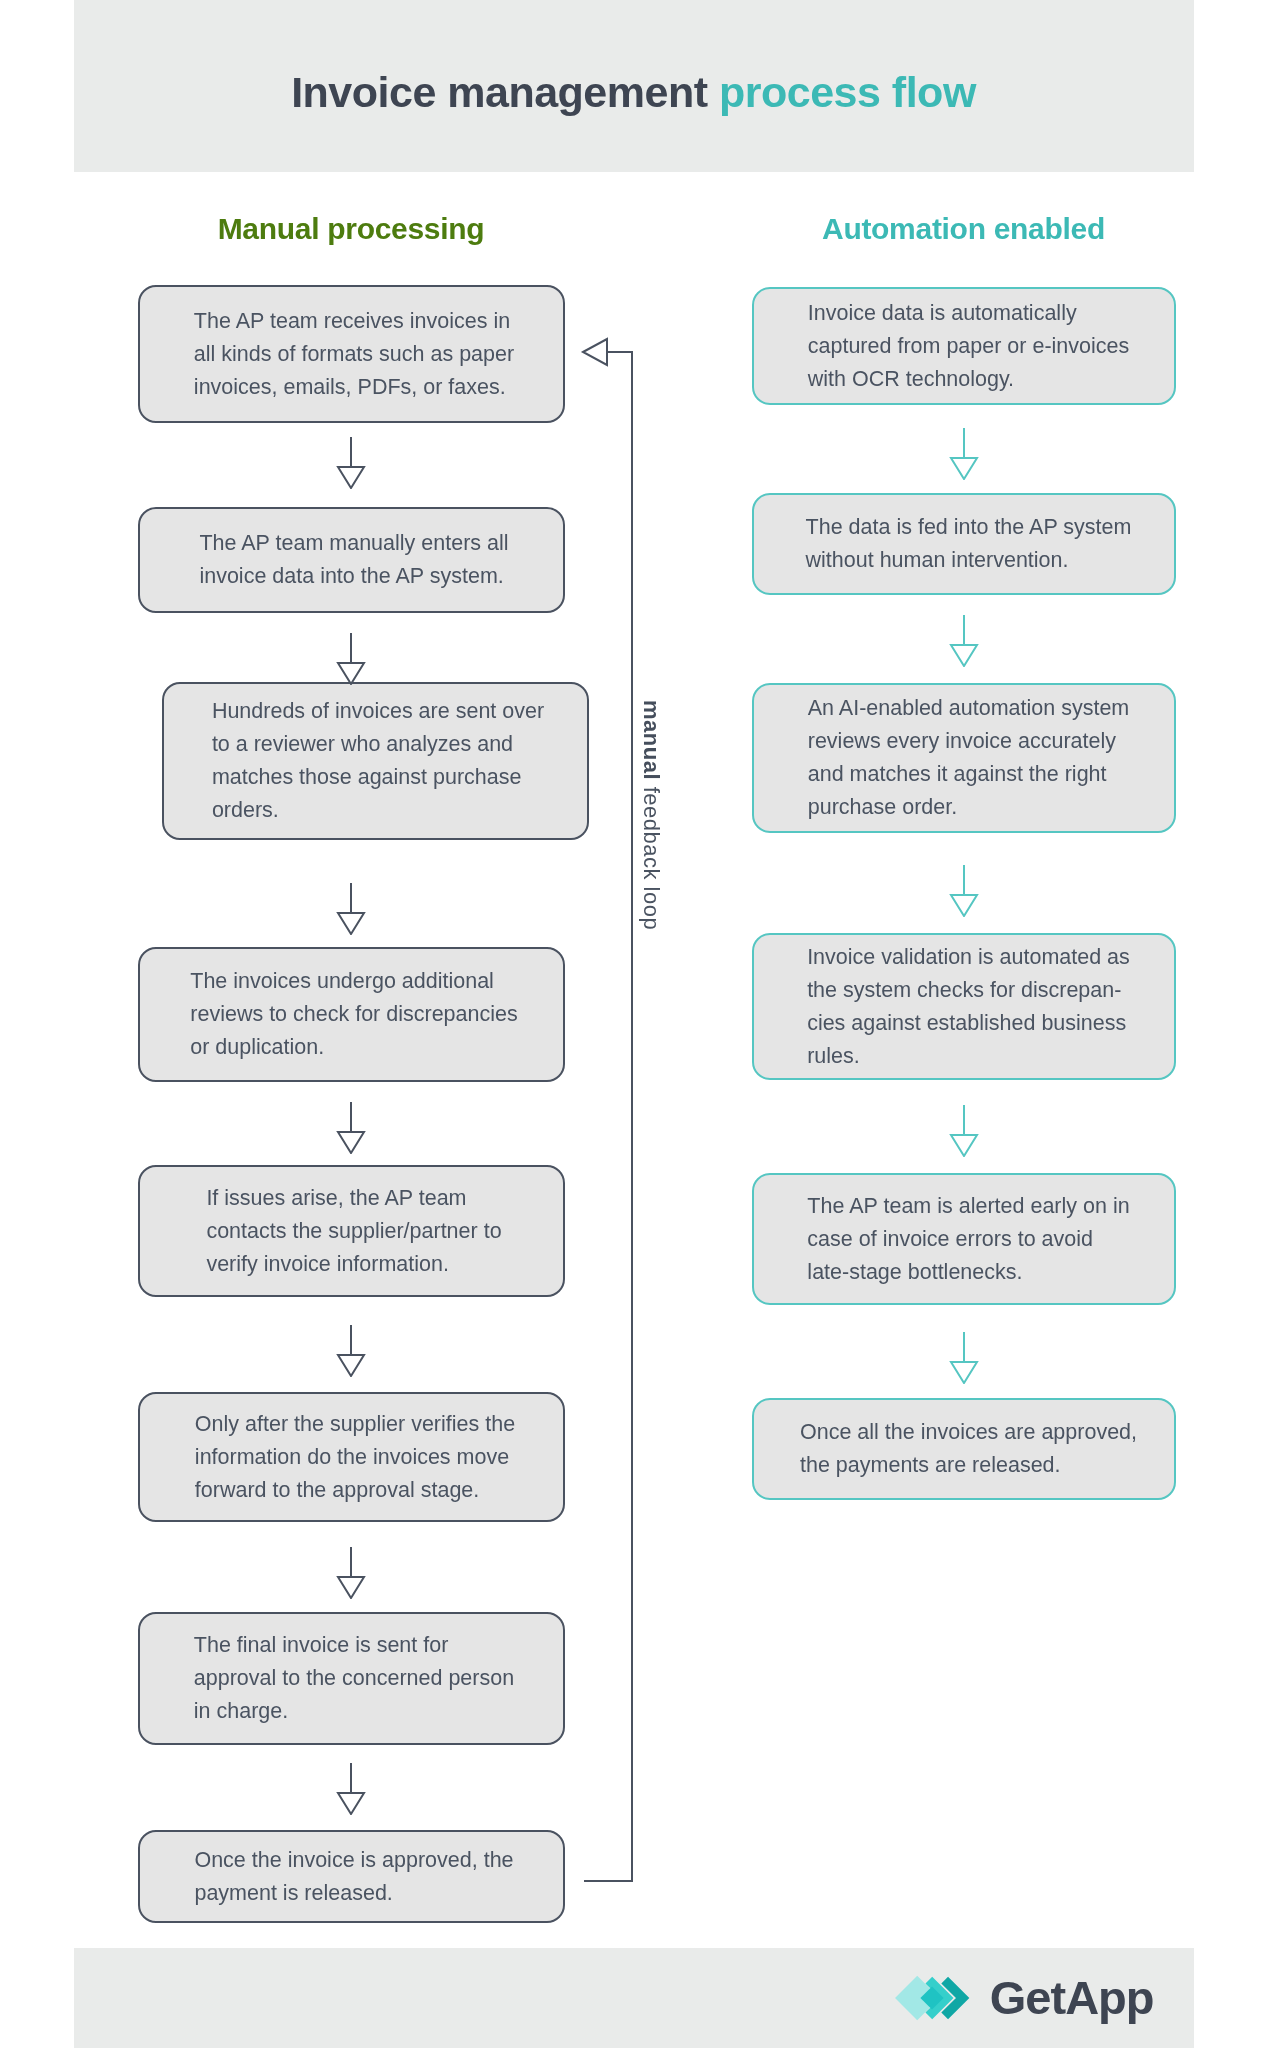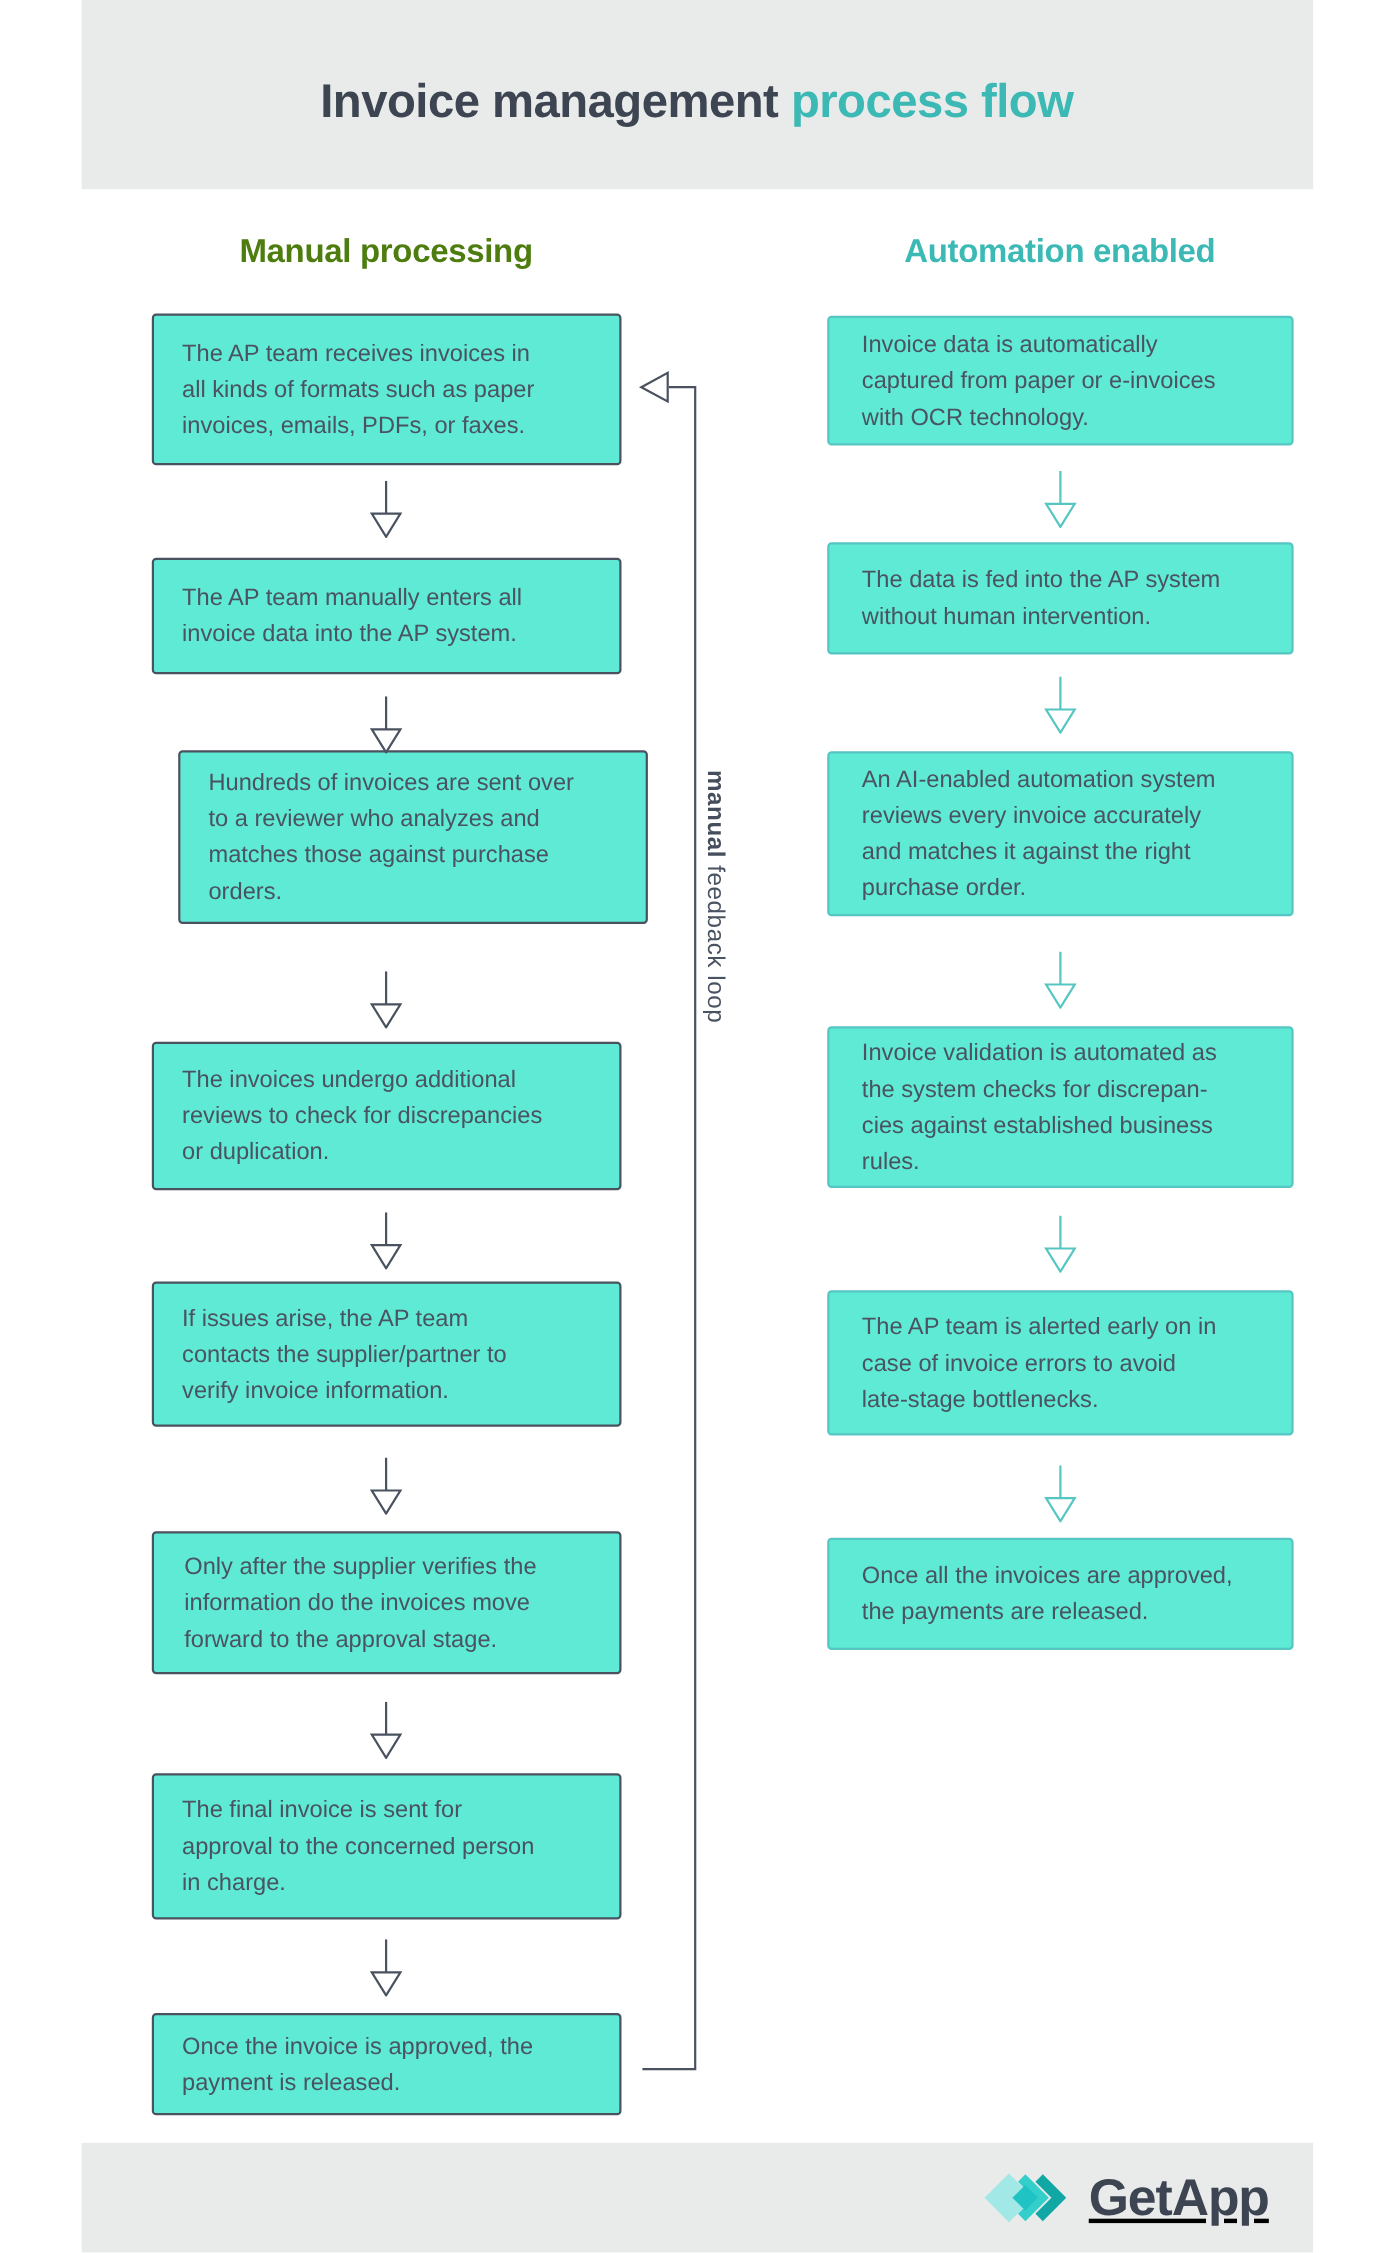--- a/index.html
+++ b/index.html
@@ -20,45 +20,45 @@
     color:#3e4552;white-space:nowrap;
   }
   .main-title .accent{color:#3cb9b5;}
   .col-heading{
     position:absolute;top:212px;text-align:center;
     font-size:30px;font-weight:800;letter-spacing:-0.3px;
   }
   .col-heading.dark{left:64px;width:427px;color:#4d7c0f;}
   .col-heading.teal{left:678px;width:424px;color:#3cb9b5;}
   .box{
-    position:absolute;background:#5eead4;
-    border:2px solid #4a5260;border-radius:4px;
+    position:absolute;background:#e5e5e5;
+    border:2px solid #4a5260;border-radius:18px;
     display:flex;align-items:center;
-    padding:0 20px 0 26px;box-sizing:border-box;
+    padding:0 20px 0 26px;box-sizing:border-box;justify-content:center;
   }
   .box.teal{border-color:#55c6c2;}
   .box p{
     margin:0;font-size:21.5px;line-height:33px;color:#4a5361;
     white-space:pre-line;
   }
   .box.left{left:64px;width:427px;}
   .box.right{left:678px;width:424px;padding-left:30px;}
   .darrow{position:absolute;width:30px;height:52px;}
   .loop-svg{position:absolute;left:0;top:0;pointer-events:none;}
   .vlabel{
     position:absolute;
     writing-mode:vertical-rl;
     font-size:22px;color:#4a5361;letter-spacing:0.5px;
     white-space:nowrap;
   }
   .vlabel b{font-weight:700;color:#454e5c;}
   .vlabel.auto b{color:#3cb9b5;}
   .logo{
     position:absolute;top:1968px;right:40px;height:60px;
-    display:flex;align-items:center;gap:20px;text-decoration:underline;
+    display:flex;align-items:center;gap:20px;
   }
   .logo-text{
     font-size:47px;font-weight:700;color:#3e4552;letter-spacing:-1px;
     line-height:60px;
   }
 </style>
 </head>
 <body>
 
 <div class="page">

